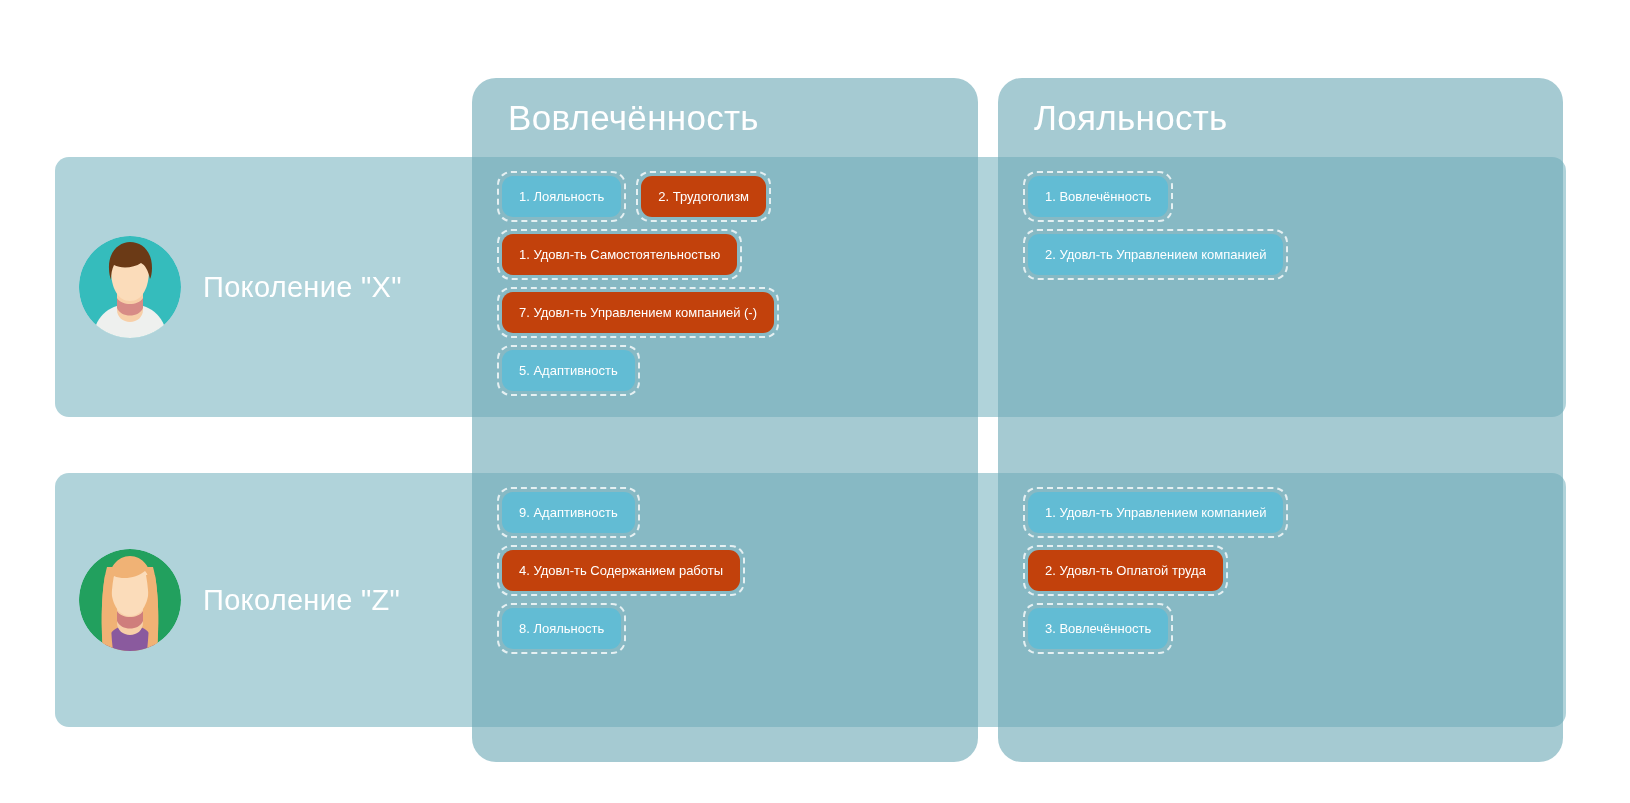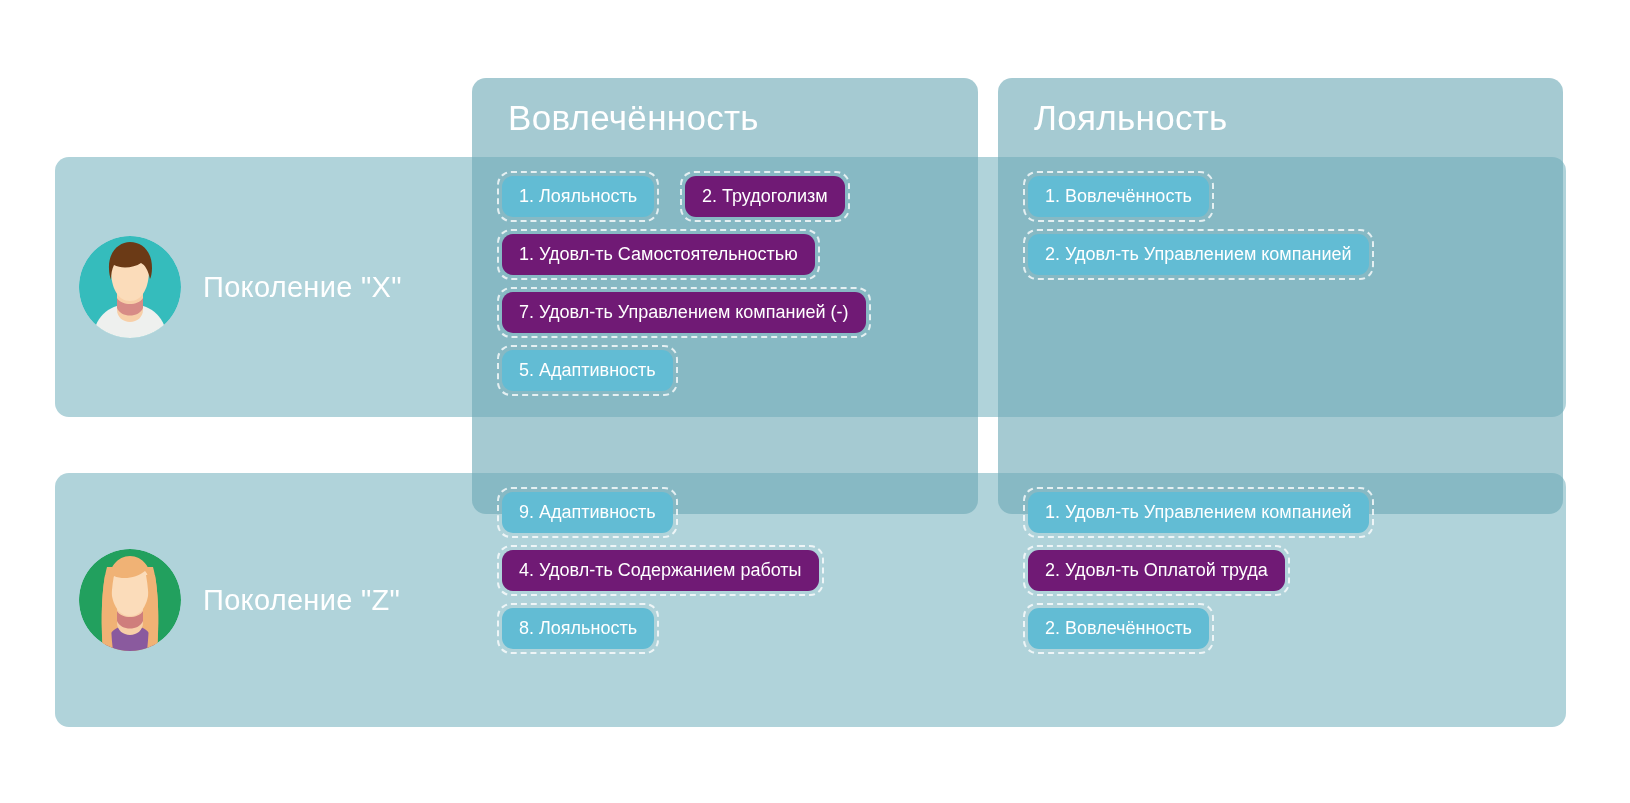--- a/index.html
+++ b/index.html
@@ -57,22 +57,22 @@
     font-size: 29px;
     font-weight: 400;
     letter-spacing: 0.3px;
     white-space: nowrap;
   }
 
   
   .col-panel {
     position: absolute;
     top: 78px;
-    height: 436px;
-    border-radius: 14px;
+    height: 684px;
+    border-radius: 24px;
     background: rgba(110, 170, 182, 0.62);
   }
   #col-engagement { left: 472px; width: 506px; }
   #col-loyalty    { left: 998px; width: 565px; }
 
   .col-title {
     position: absolute;
     top: 20px;
     left: 36px;
     color: #ffffff;
@@ -99,36 +99,36 @@
   }
 
   .chip {
     position: relative;
     display: inline-flex;
     align-items: center;
     height: 41px;
     padding: 0 17px;
     border-radius: 11px;
     color: #ffffff;
-    font-size: 18px;
+    font-size: 13px;
     font-weight: 400;
     white-space: nowrap;
     box-sizing: border-box;
-    margin-right: 31px;
+    margin-right: 20px;
   }
   .chip::after {
     content: "";
     position: absolute;
     left: -5px; top: -5px; right: -5px; bottom: -5px;
     border: 2px dashed rgba(255,255,255,0.78);
     border-radius: 14px;
     pointer-events: none;
   }
   .chip.light { background: #62bcd4; }
-  .chip.dark  { background: #701a75; }
+  .chip.dark  { background: #c2410c; }
 </style>
 </head>
 <body>
 
 <div id="stage">
 
   <div class="row-panel" id="row-x">
     <div class="row-inner">
       <div class="avatar">
         <svg viewBox="0 0 102 102" xmlns="http://www.w3.org/2000/svg">
@@ -208,18 +208,18 @@
     </div>
 
     <div class="chip-group band-z">
       <div class="chip-line">
         <span class="chip light">1. Удовл-ть Управлением компанией</span>
       </div>
       <div class="chip-line">
         <span class="chip dark">2. Удовл-ть Оплатой труда</span>
       </div>
       <div class="chip-line">
-        <span class="chip light">2. Вовлечённость</span>
+        <span class="chip light">3. Вовлечённость</span>
       </div>
     </div>
   </div>
 
 </div>
 
 </body></html>

